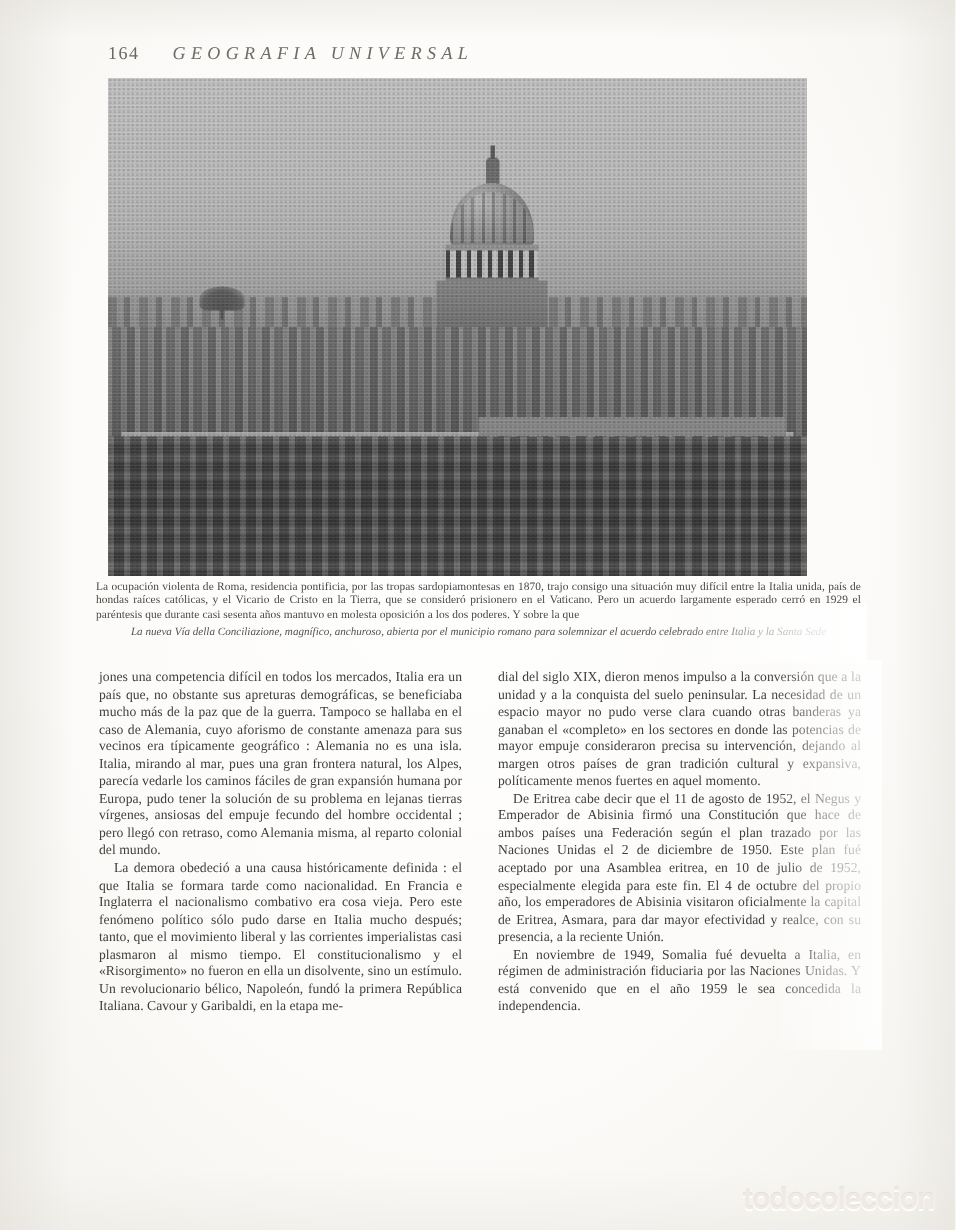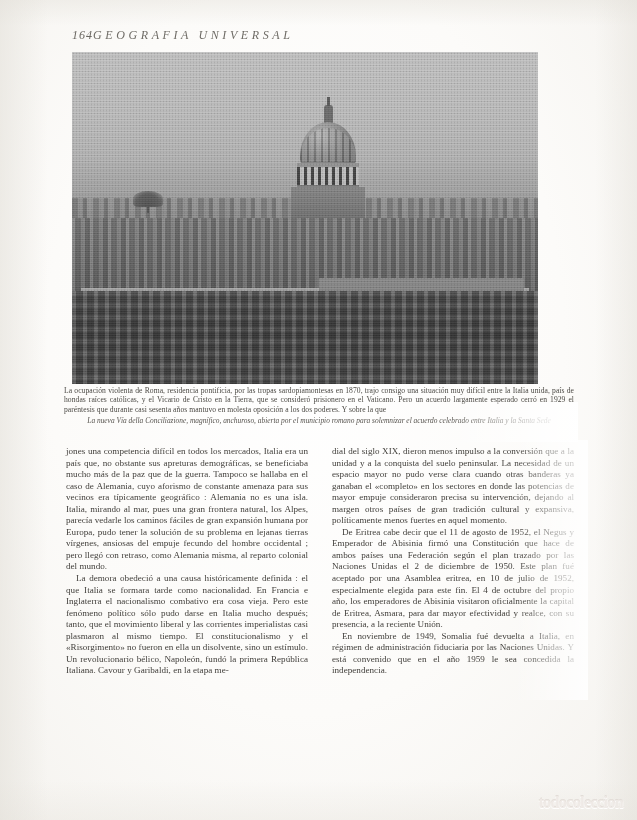--- a/index.html
+++ b/index.html
@@ -50,23 +50,23 @@
     left: 72px;
     top: 28px;
     width: 470px;
     height: 20px;
     color: #6d6a64;
     font-size: 11.5px;
     letter-spacing: .5px;
     white-space: nowrap;
   }
   #running-head .folio {
-    font-style: italic;
     font-size: 12px;
     letter-spacing: 1px;
+    margin-right: 22px;
     color: #6b6862;
   }
   #running-head .head-title {
     font-style: italic;
     letter-spacing: 3.6px;
     font-size: 12px;
     color: #6f6c66;
     text-align: center;
   }
 
@@ -348,23 +348,23 @@
     width: 74px; height: 260px;
     background: linear-gradient(to right, rgba(255,255,255,0) 0%, rgba(255,255,255,.55) 55%, rgba(255,255,255,.88) 100%);
     pointer-events: none;
   }
 
   
   #watermark {
     position: absolute;
     right: 14px;
     bottom: 8px;
-    font-family: Liberation Serif, serif;
+    font-family: Liberation Sans, sans-serif;
     font-weight: bold;
-    font-size: 16px;
+    font-size: 20px;
     letter-spacing: -.6px;
     color: #efeae6;
     text-shadow:
       0 1px 0 #ffffff,
       0 -1px 0 #e2dcd7,
       1px 0 0 #f6f2ef;
     opacity: .95;
     user-select: none;
   }
 </style>

